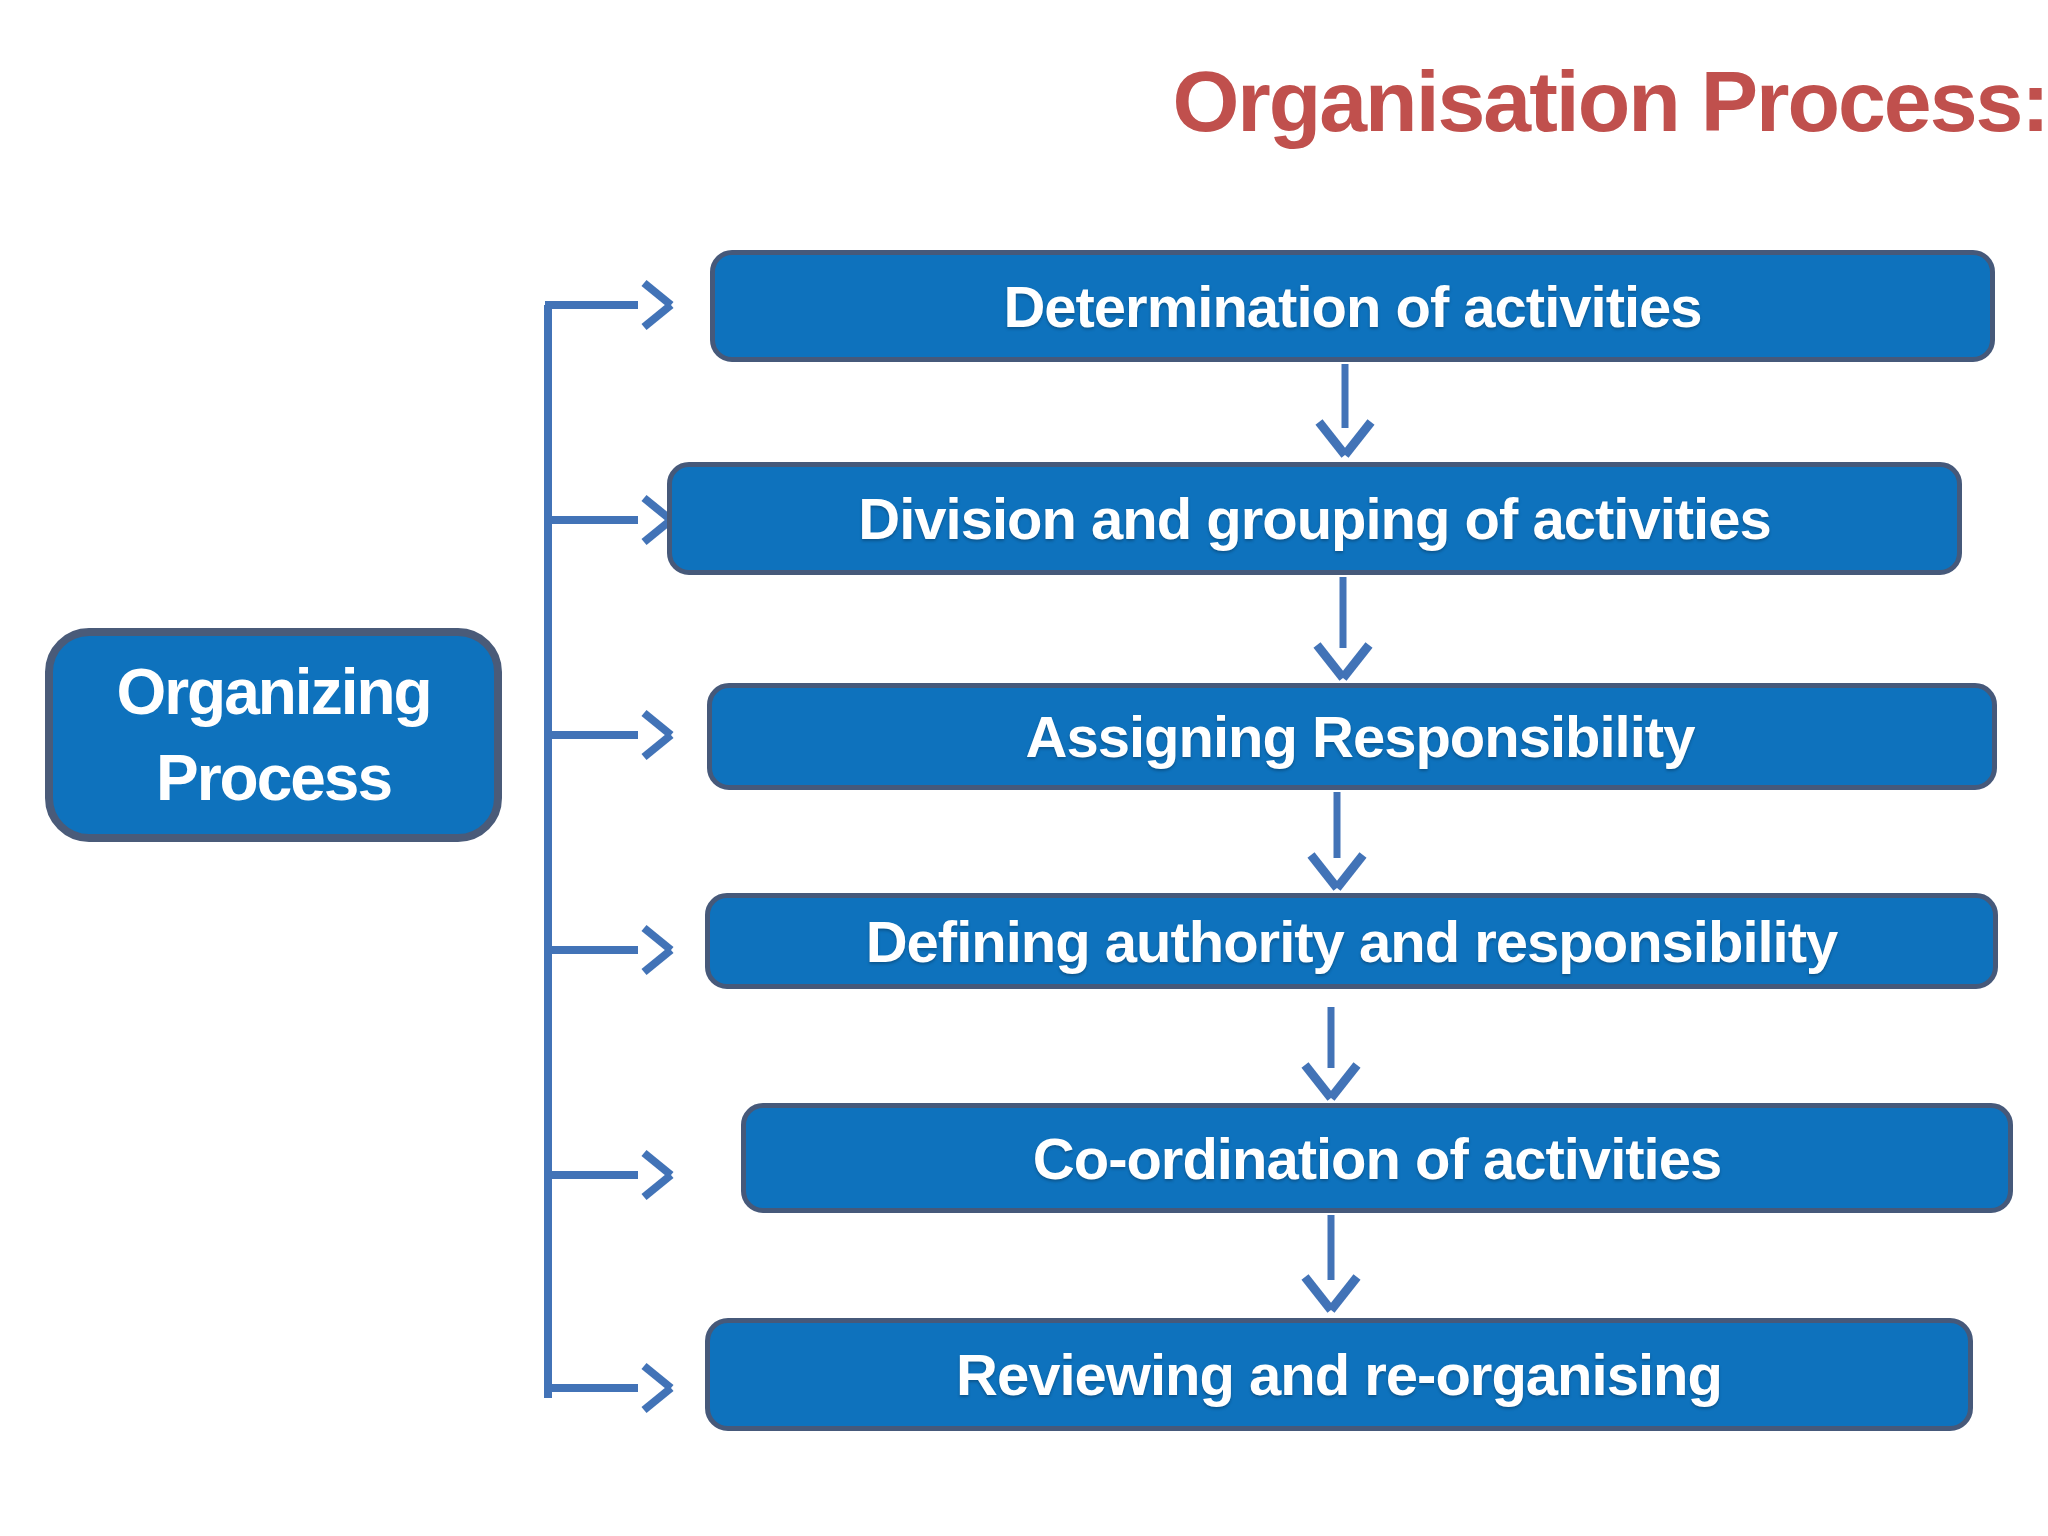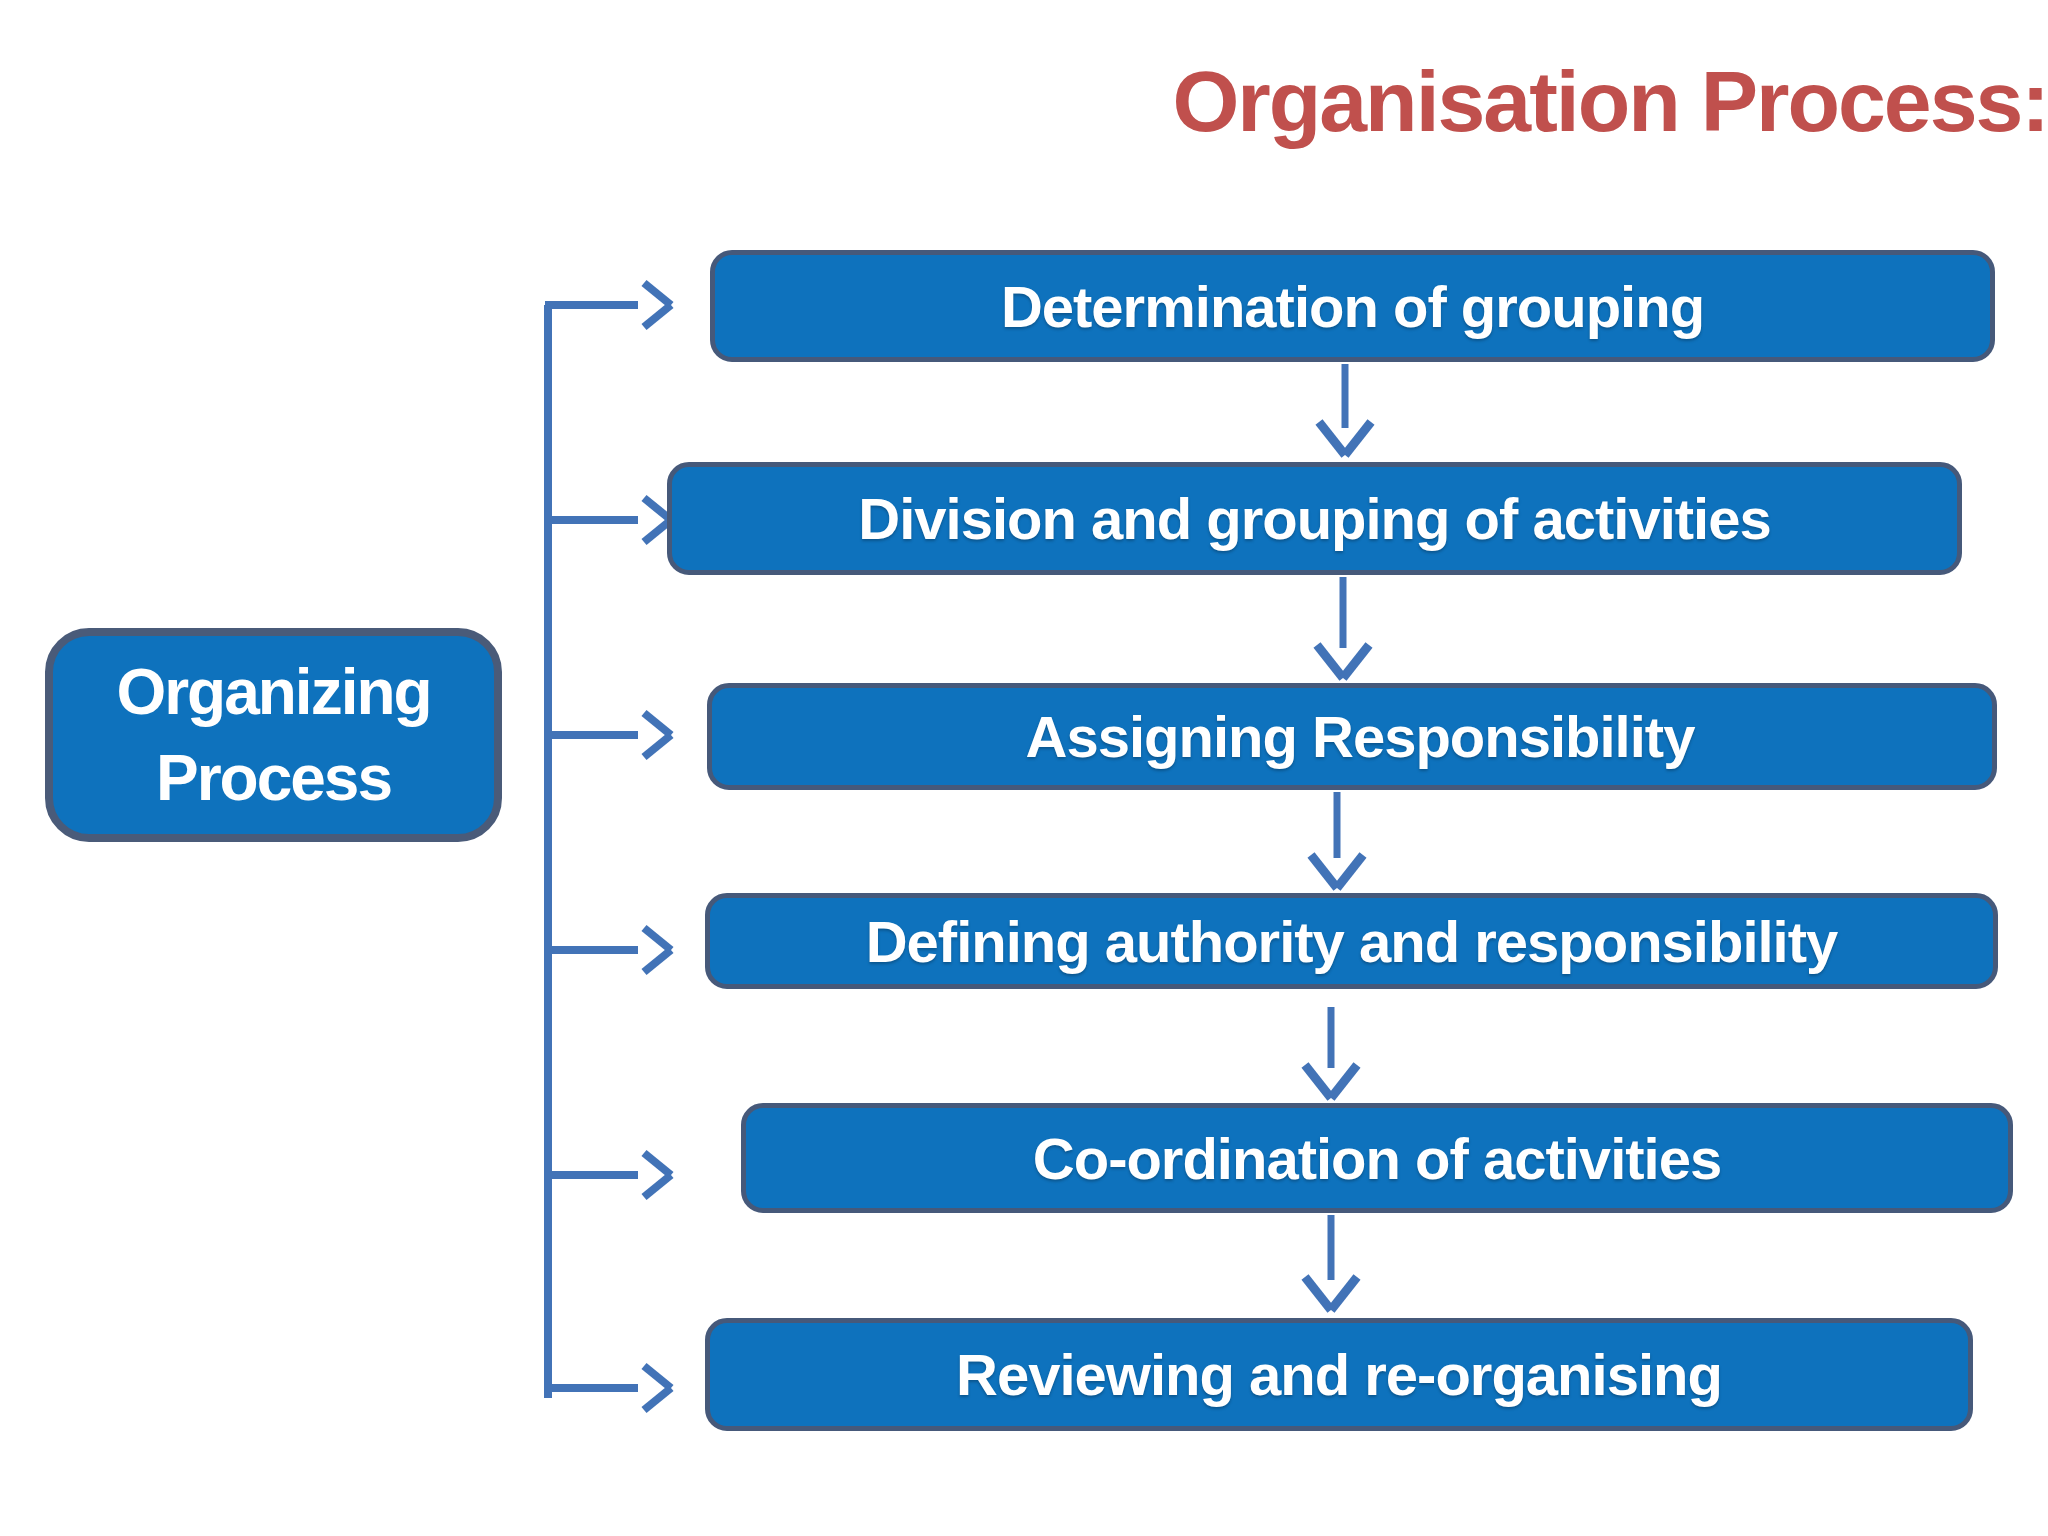--- a/index.html
+++ b/index.html
@@ -66,21 +66,21 @@
     border-radius: 22px;
     font-size: 58px;
     letter-spacing: -1px;
     text-shadow: 0 2px 3px rgba(0,0,0,0.25);
   }
   .step-1 { left: 710px; top: 250px;  width: 1285px; height: 112px; }
   .step-2 { left: 667px; top: 462px;  width: 1295px; height: 113px; }
   .step-3 { left: 707px; top: 683px;  width: 1290px; height: 107px; padding-left: 16px; }
   .step-4 { left: 705px; top: 893px;  width: 1293px; height: 96px; }
   .step-5 { left: 705px; top: 1103px; width: 1272px; height: 110px; margin-left: 36px; }
-  .step-6 { left: 705px; top: 1318px; width: 1268px; height: 113px; }
+  .step-6 { left: 705px; top: 1318px; width: 1268px; height: 113px; border-radius: 23px; }
 </style>
 </head>
 <body>
 
 <div class="canvas">
 
   <div class="title">Organisation Process:</div>
 
   <svg class="connector-svg" width="2048" height="1536" viewBox="0 0 2048 1536" fill="none">
 
@@ -141,20 +141,20 @@
     </g>
     <g>
       <line x1="1331" y1="1215" x2="1331" y2="1280" stroke-width="7"></line>
       <line x1="1305" y1="1277" x2="1331" y2="1310" stroke-width="9"></line>
       <line x1="1357" y1="1277" x2="1331" y2="1310" stroke-width="9"></line>
     </g>
   </svg>
 
   <div class="box left-box">Organizing Process</div>
 
-  <div class="box step step-1">Determination of grouping</div>
+  <div class="box step step-1">Determination of activities</div>
   <div class="box step step-2">Division and grouping  of activities</div>
   <div class="box step step-3">Assigning Responsibility</div>
   <div class="box step step-4">Defining authority and responsibility</div>
   <div class="box step step-5">Co-ordination of activities</div>
   <div class="box step step-6">Reviewing and re-organising</div>
 
 </div>
 
 </body></html>

